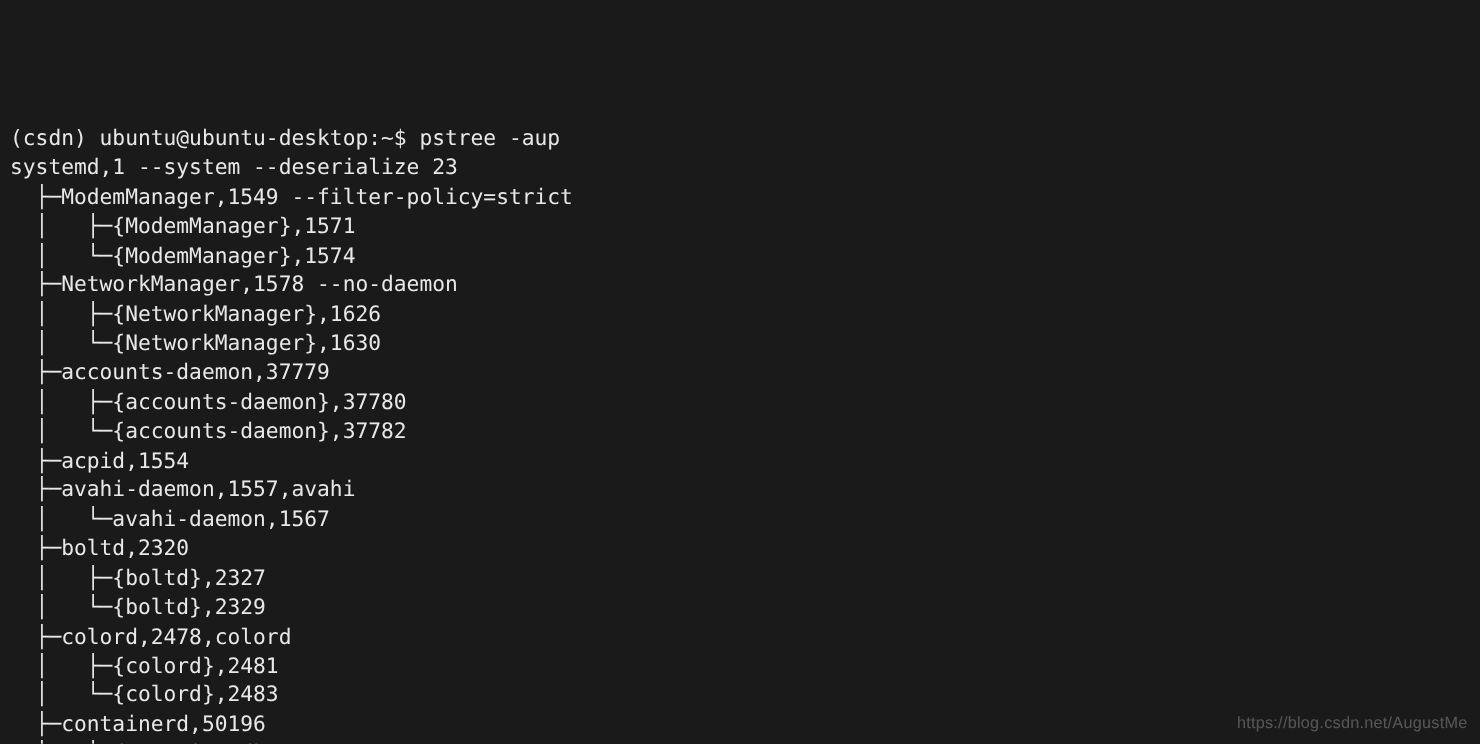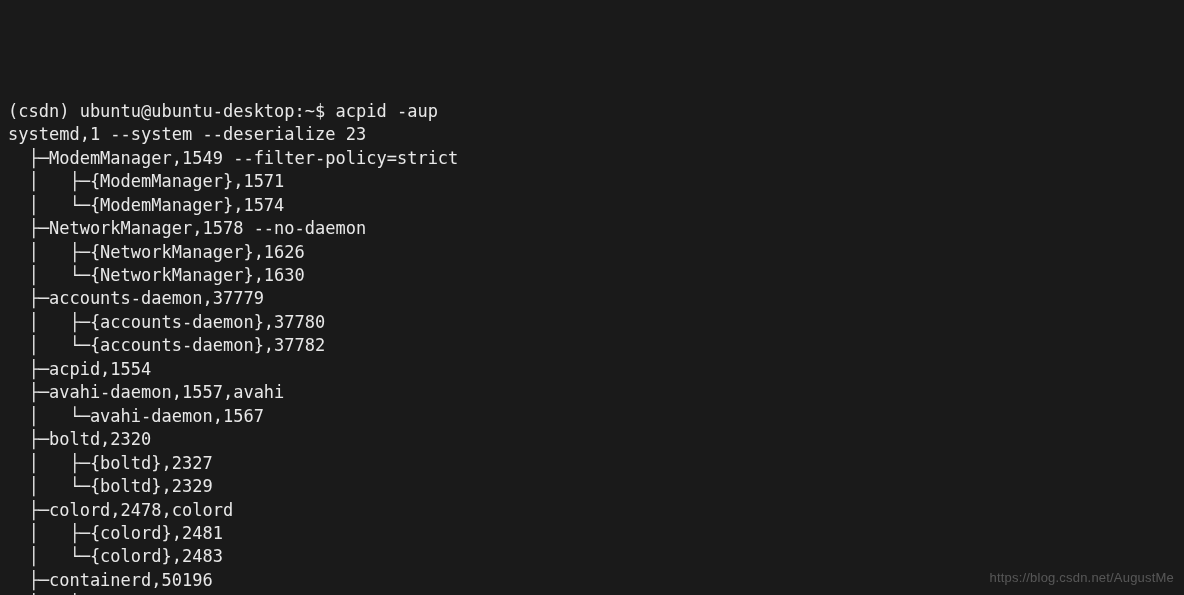--- a/index.html
+++ b/index.html
@@ -27,18 +27,18 @@
     font-family: Arial, sans-serif;
     font-size: 13px;
     letter-spacing: 0.2px;
   }
 </style>
 </head>
 <body>
 
 
 
-<span class="term-line"><span>(csdn) ubuntu@ubuntu-desktop:~$ </span><span>acpid -aup</span></span>
+<span class="term-line"><span>(csdn) ubuntu@ubuntu-desktop:~$ </span><span>pstree -aup</span></span>
 <div id="tree-output"><div class="term-line">systemd,1 --system --deserialize 23</div><div class="term-line">  ├─ModemManager,1549 --filter-policy=strict</div><div class="term-line">  │   ├─{ModemManager},1571</div><div class="term-line">  │   └─{ModemManager},1574</div><div class="term-line">  ├─NetworkManager,1578 --no-daemon</div><div class="term-line">  │   ├─{NetworkManager},1626</div><div class="term-line">  │   └─{NetworkManager},1630</div><div class="term-line">  ├─accounts-daemon,37779</div><div class="term-line">  │   ├─{accounts-daemon},37780</div><div class="term-line">  │   └─{accounts-daemon},37782</div><div class="term-line">  ├─acpid,1554</div><div class="term-line">  ├─avahi-daemon,1557,avahi</div><div class="term-line">  │   └─avahi-daemon,1567</div><div class="term-line">  ├─boltd,2320</div><div class="term-line">  │   ├─{boltd},2327</div><div class="term-line">  │   └─{boltd},2329</div><div class="term-line">  ├─colord,2478,colord</div><div class="term-line">  │   ├─{colord},2481</div><div class="term-line">  │   └─{colord},2483</div><div class="term-line">  ├─containerd,50196</div><div class="term-line">  │   ├─{containerd},50197</div></div>
 <div class="watermark">https://blog.csdn.net/AugustMe</div>
 
 
 
 
 </body></html>

